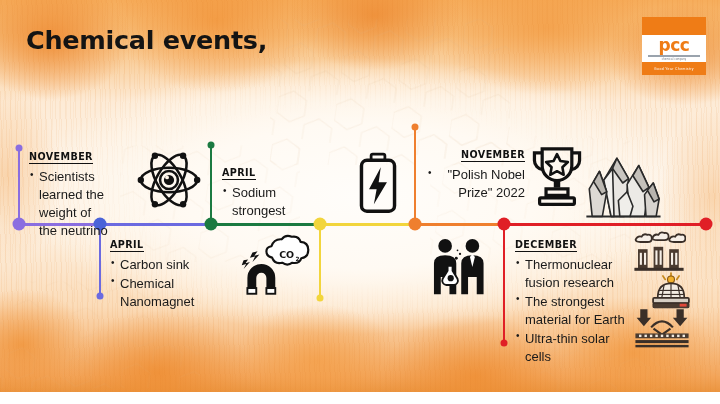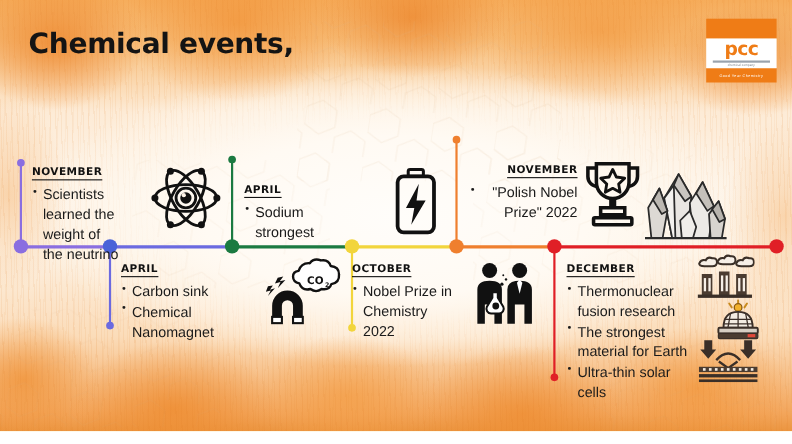--- a/index.html
+++ b/index.html
@@ -195,26 +195,20 @@
     </ul>
   </div>
 
   <div class="event" style="left:222px;top:162px;width:105px;">
     <div class="month">APRIL</div>
     <ul class="bullets">
       <li>Sodium strongest</li>
     </ul>
   </div>
 
-  <div class="event" style="left:320px;top:234px;width:92px;">
-    <div class="month">OCTOBER</div>
-    <ul class="bullets">
-      <li>Nobel Prize in Chemistry 2022</li>
-    </ul>
-  </div>
 
   <div class="event" style="left:427px;top:144px;width:98px;text-align:right;">
     <div class="month">NOVEMBER</div>
     <ul class="bullets">
       <li>"Polish Nobel Prize" 2022</li>
     </ul>
   </div>
 
   <div class="event" style="left:515px;top:234px;width:110px;">
     <div class="month">DECEMBER</div>

